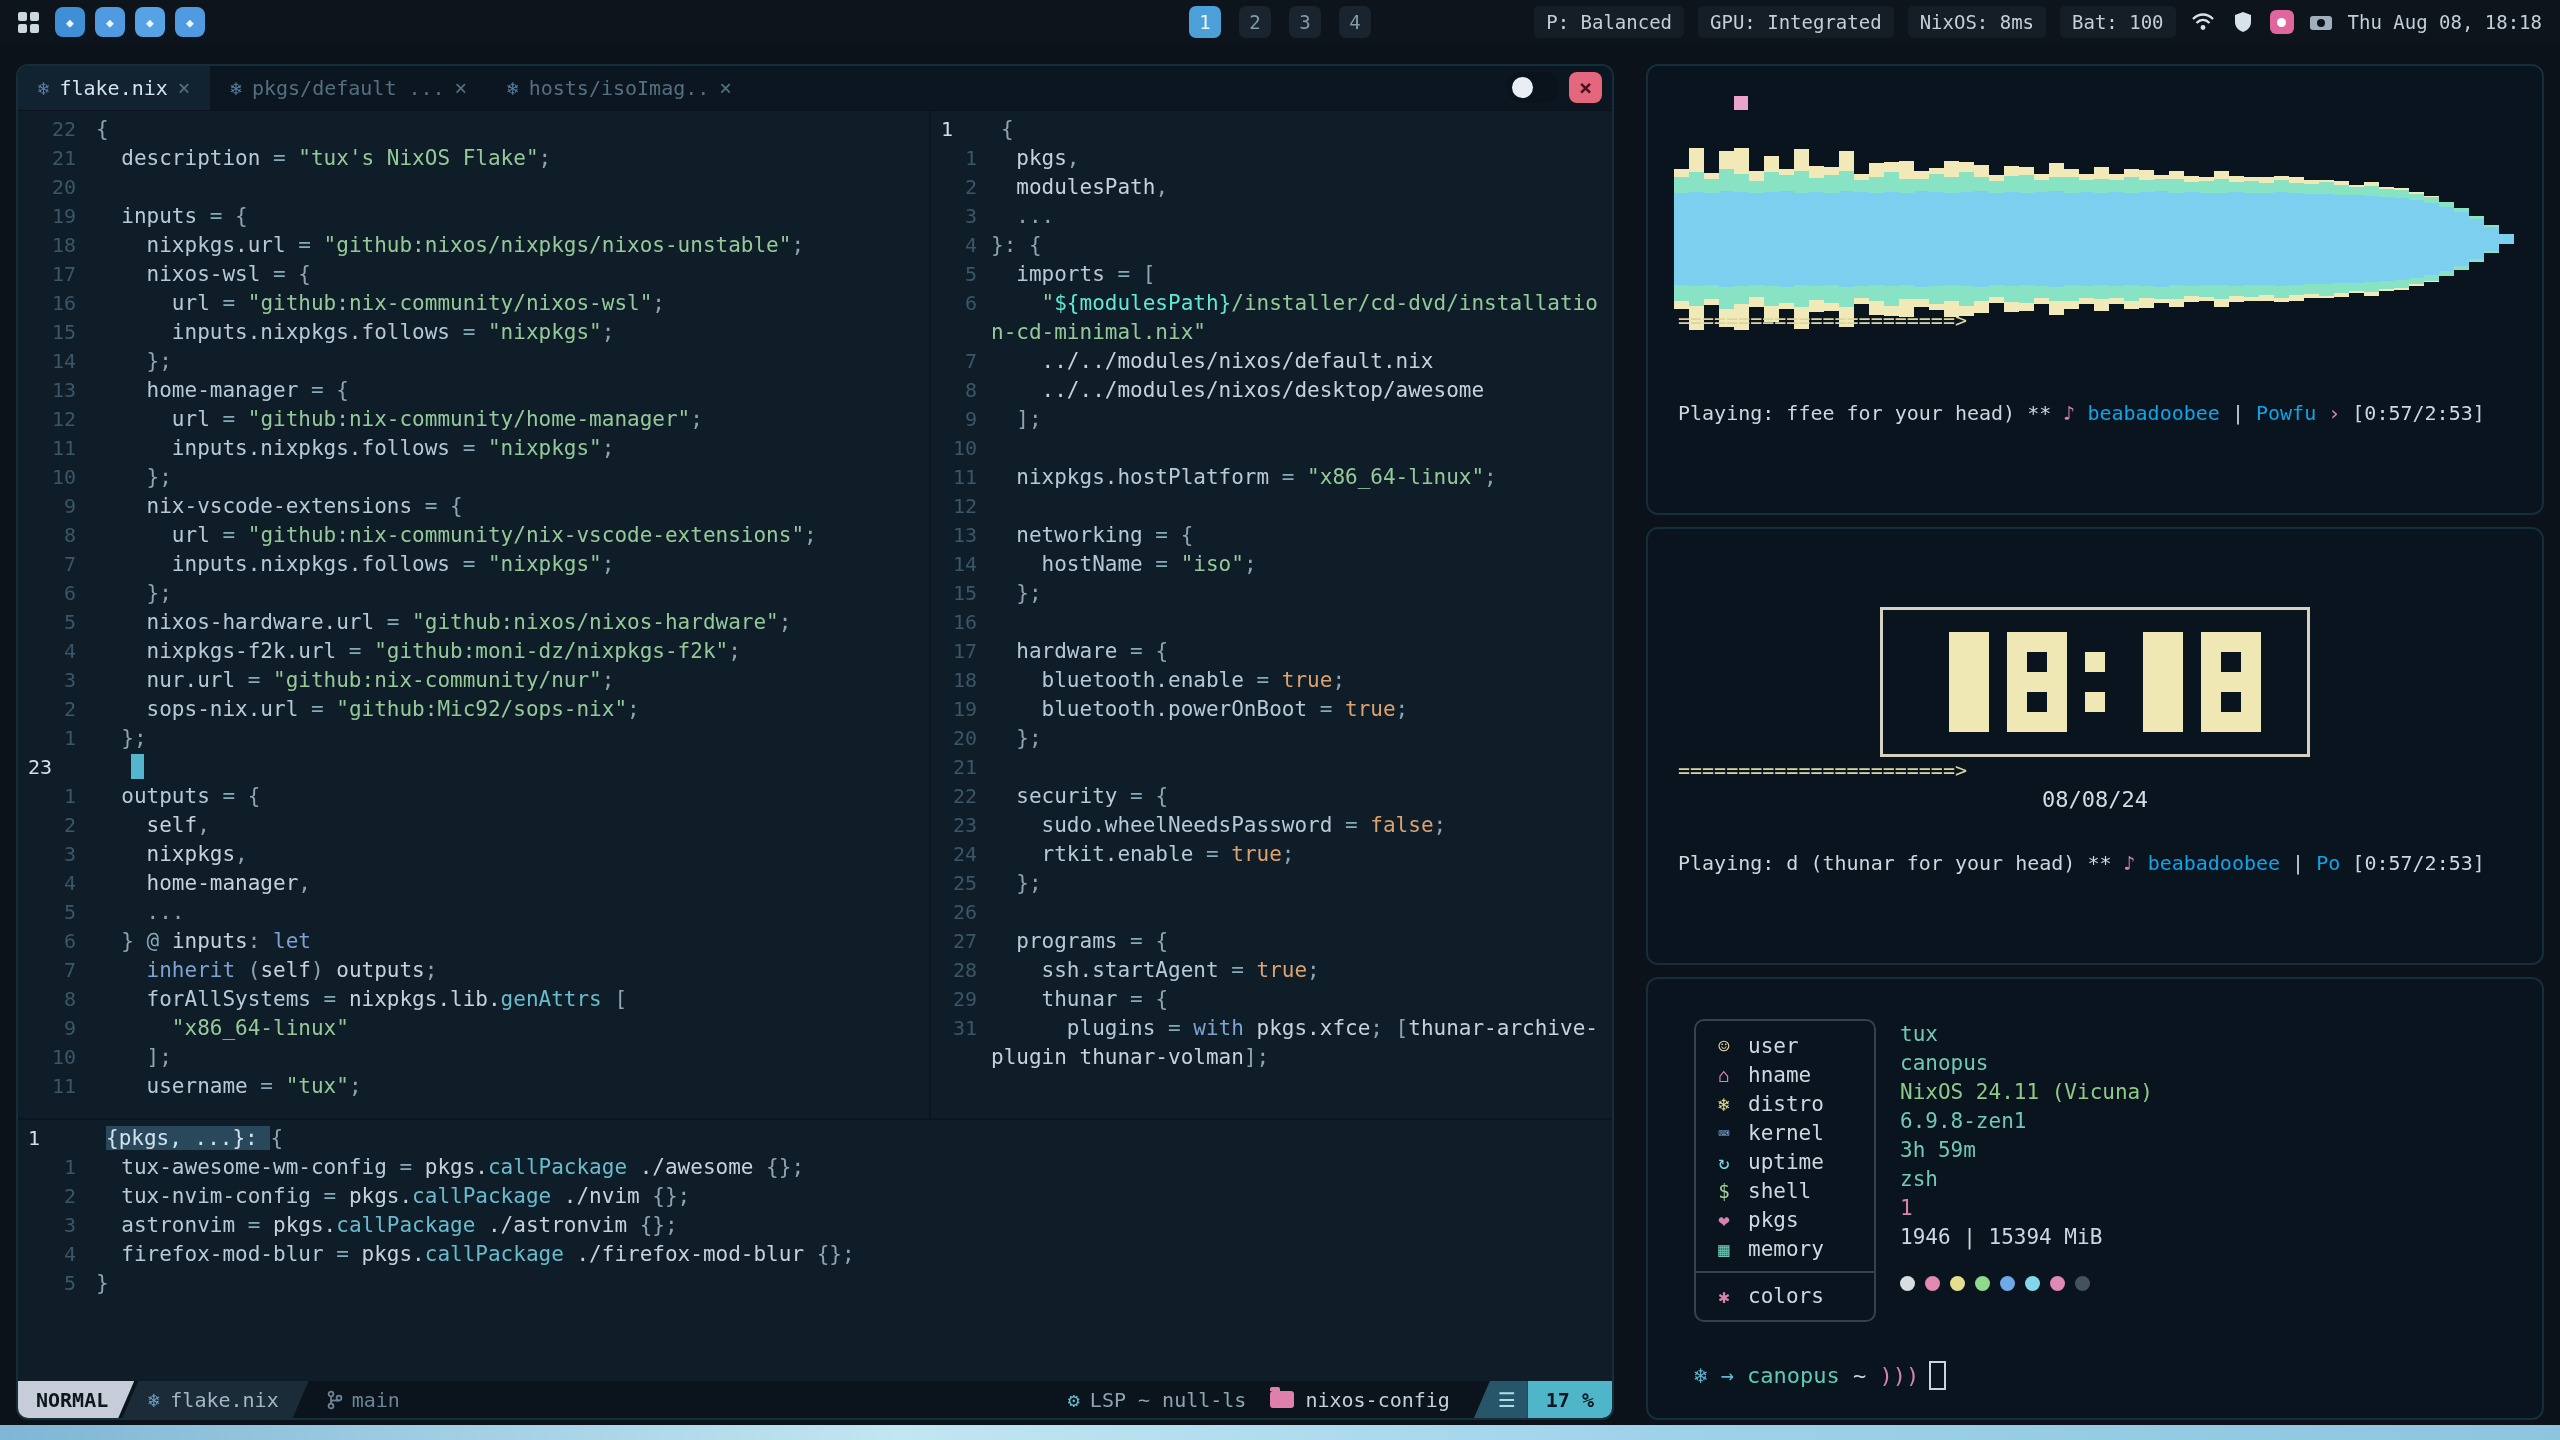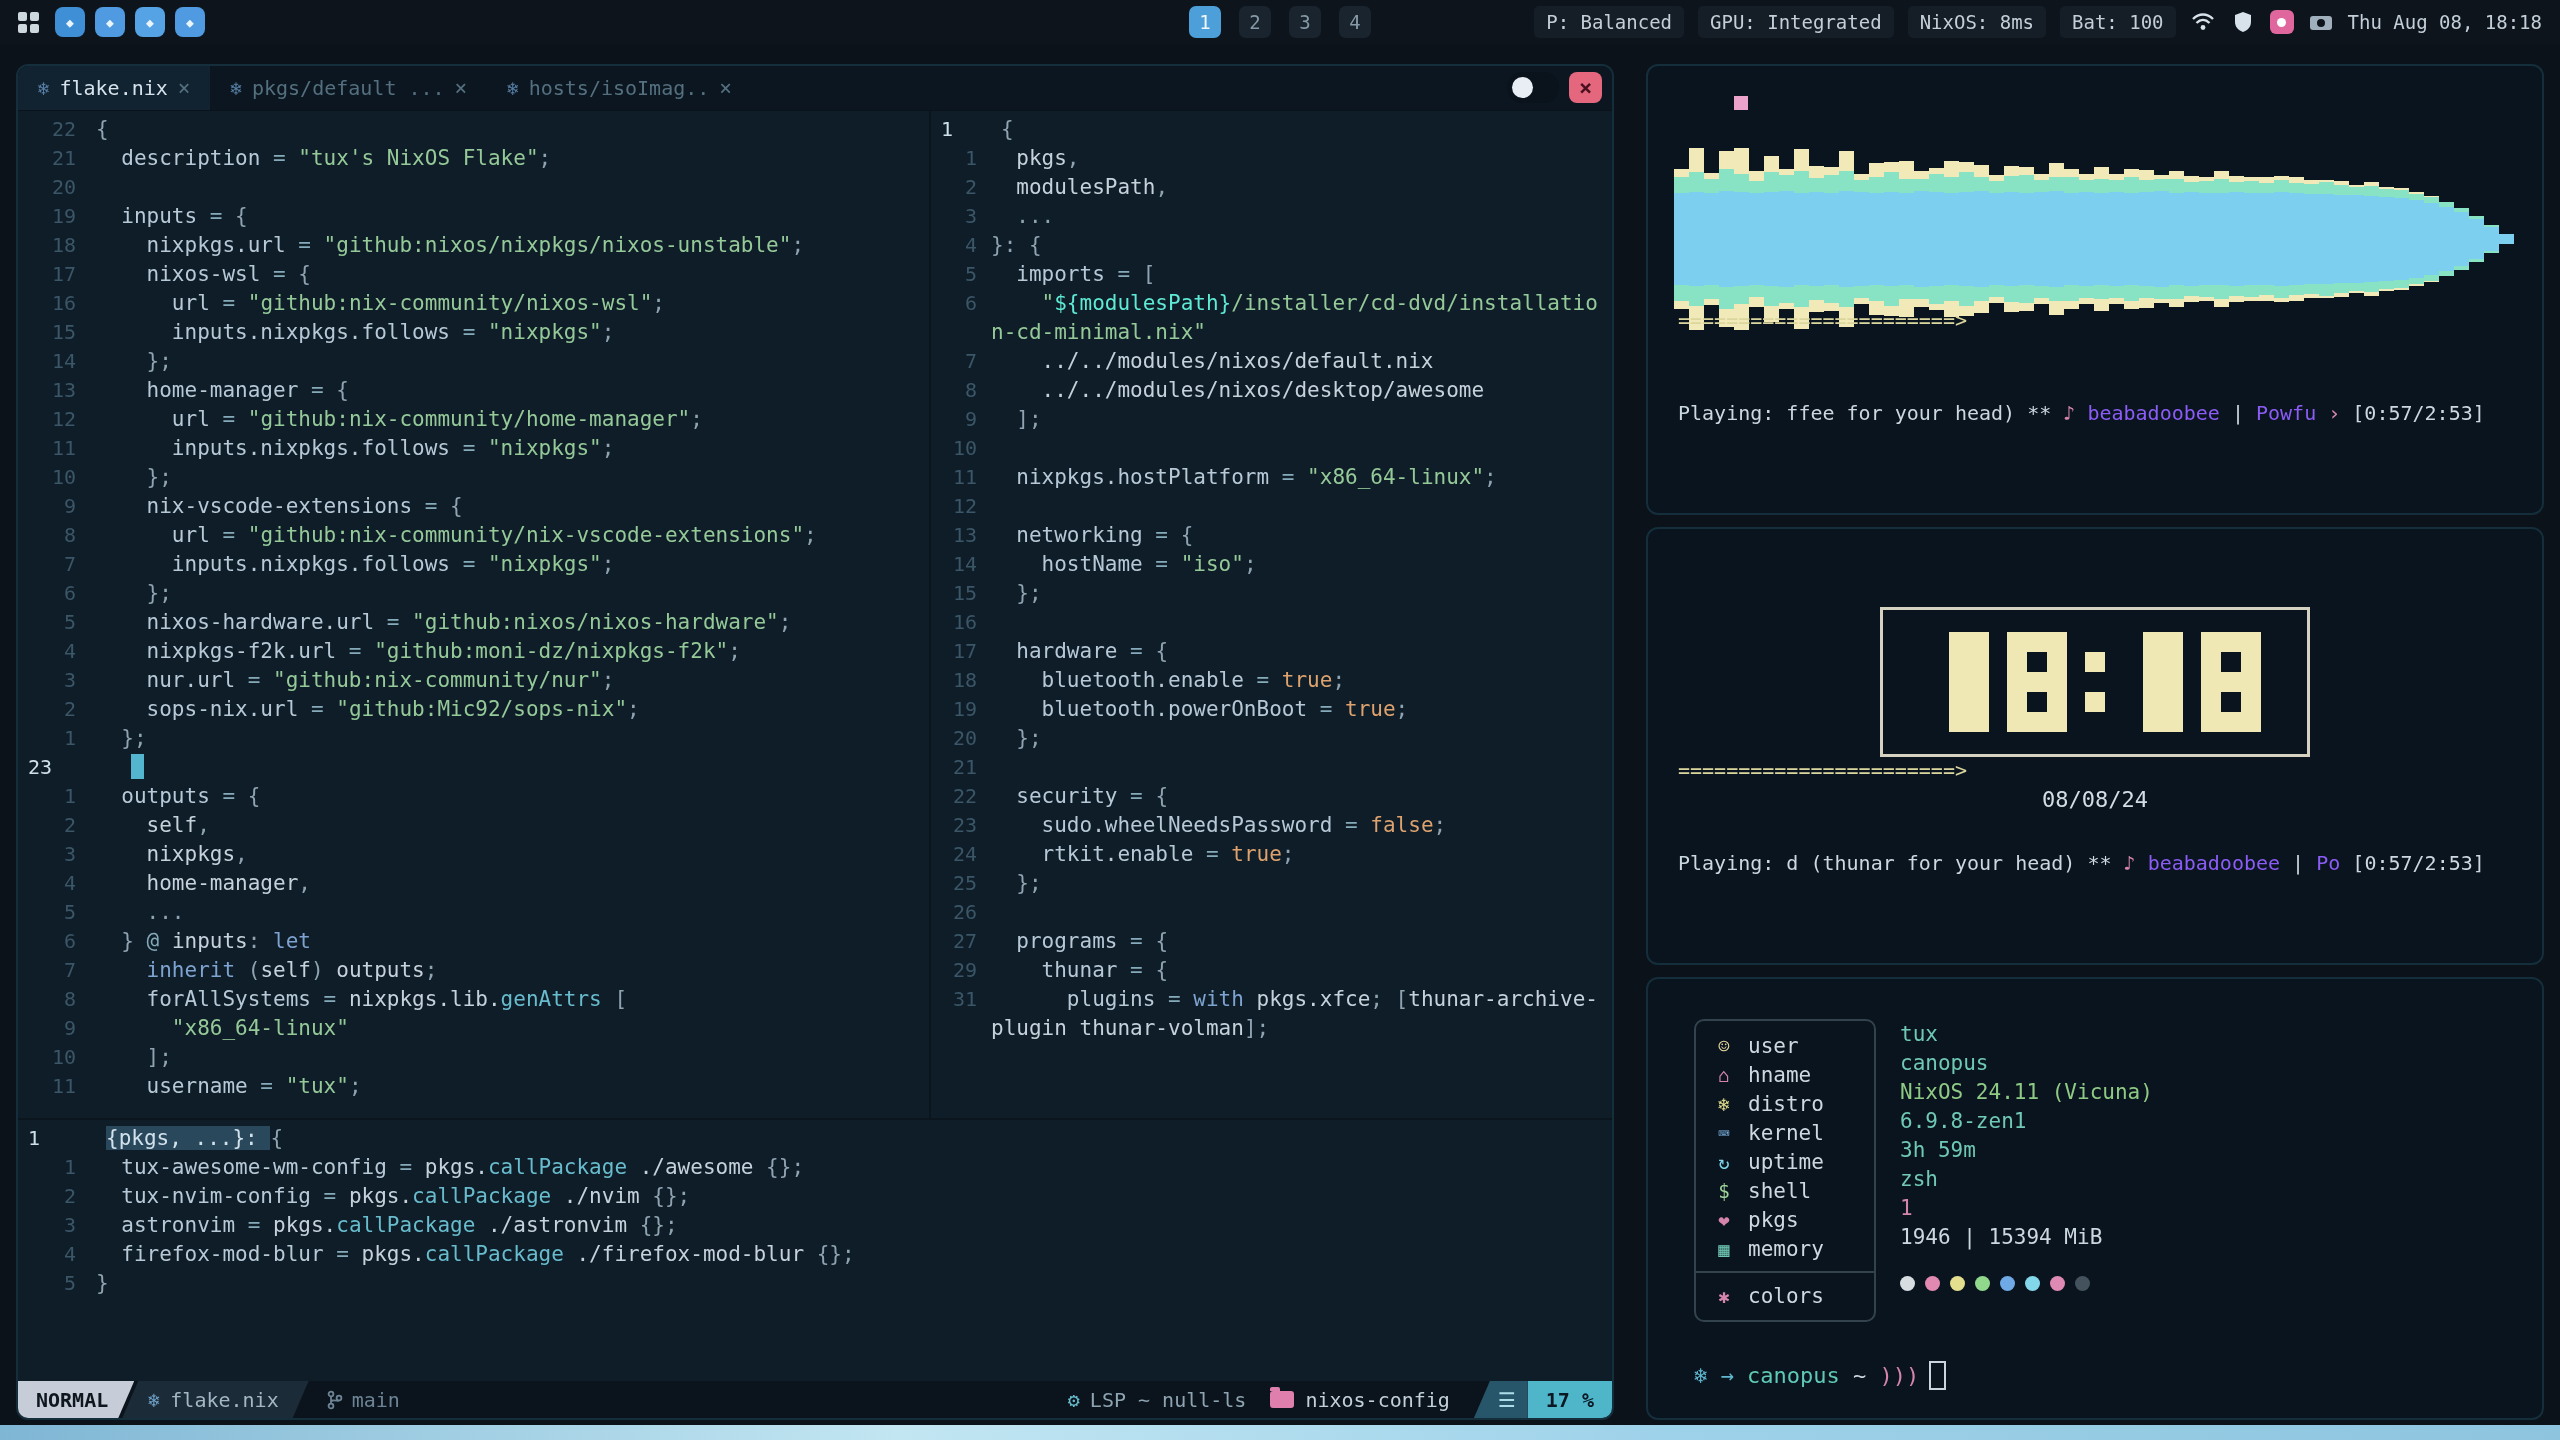--- a/index.html
+++ b/index.html
@@ -79,21 +79,21 @@
   .pct-icon{display:flex;align-items:center;background:#27566a;color:#aedbe8;padding:0 12px 0 24px;
             clip-path:polygon(16px 0,100% 0,100% 100%,0 100%)}
   .pct{display:flex;align-items:center;background:#4fb6ca;color:#0b1824;padding:0 18px;font-weight:bold}
   
   .viz{position:absolute;left:26px;top:18px;height:310px;display:flex;align-items:center}
   .vcol{display:flex;flex-direction:column;justify-content:center}
   .vb{width:15px}
   .viz-pink{position:absolute;left:86px;top:30px;width:14px;height:14px;background:#eba3cb}
   .term-lines{position:absolute;left:30px;bottom:22px;font-size:20px;line-height:31px;white-space:pre}
   .sep-line{color:#dbd69e}
-  .sg-fg{color:#ccd8e0}.sg-note{color:#d585ac}.sg-artist{color:#8b5cf6}.sg-accent{color:#d585ac}
+  .sg-fg{color:#ccd8e0}.sg-note{color:#d585ac}.sg-artist{color:#0ea5e9}.sg-accent{color:#d585ac}
   .sg-icon{color:#5fb8cf}.sg-arrow{color:#5fb8cf}.sg-host{color:#5fc9b6}
   .clock-box{margin:78px auto 0;width:max-content;border:3px solid #d6d2c2;padding:22px 46px;display:flex;align-items:flex-start;gap:18px}
   .digit{display:grid}
   .cell{width:20px;height:20px}
   .cell.on{background:#efe7b4}
   .clock-date{text-align:center;margin-top:30px;color:#d3dde4;font-size:22px}
   .fetch-wrap{display:flex;padding:40px 0 0 46px;font-size:21px}
   .fetch-box{border:2px solid #33434e;border-radius:10px;padding:10px 0;width:182px;box-sizing:border-box}
   .frow{display:flex;align-items:center;height:29px;padding:0 16px;gap:12px;color:#cdd8e0}
   .fic{width:24px;text-align:center;flex:none;font-size:19px}
@@ -439,20 +439,24 @@
           </div>
           <div class="eline">
             <span class="gut">26</span>
             <span class="code"></span>
           </div>
           <div class="eline">
             <span class="gut">27</span>
             <span class="code"><span class="tk-pr">  programs</span><span class="tk-o"> = </span><span class="tk-p">{</span></span>
           </div>
           <div class="eline">
+            <span class="gut">28</span>
+            <span class="code"><span class="tk-pr">    ssh.startAgent</span><span class="tk-o"> = </span><span class="tk-b">true</span><span class="tk-p">;</span></span>
+          </div>
+          <div class="eline">
             <span class="gut">29</span>
             <span class="code"><span class="tk-pr">    thunar</span><span class="tk-o"> = </span><span class="tk-p">{</span></span>
           </div>
           <div class="eline">
             <span class="gut">31</span>
             <span class="code"><span class="tk-pr">      plugins</span><span class="tk-o"> = </span><span class="tk-k">with</span><span class="tk-i"> pkgs.xfce</span><span class="tk-p">; [</span><span class="tk-i">thunar-archive-</span></span>
           </div>
           <div class="eline">
             <span class="gut"></span>
             <span class="code"><span class="tk-i">plugin thunar-volman</span><span class="tk-p">];</span></span>

